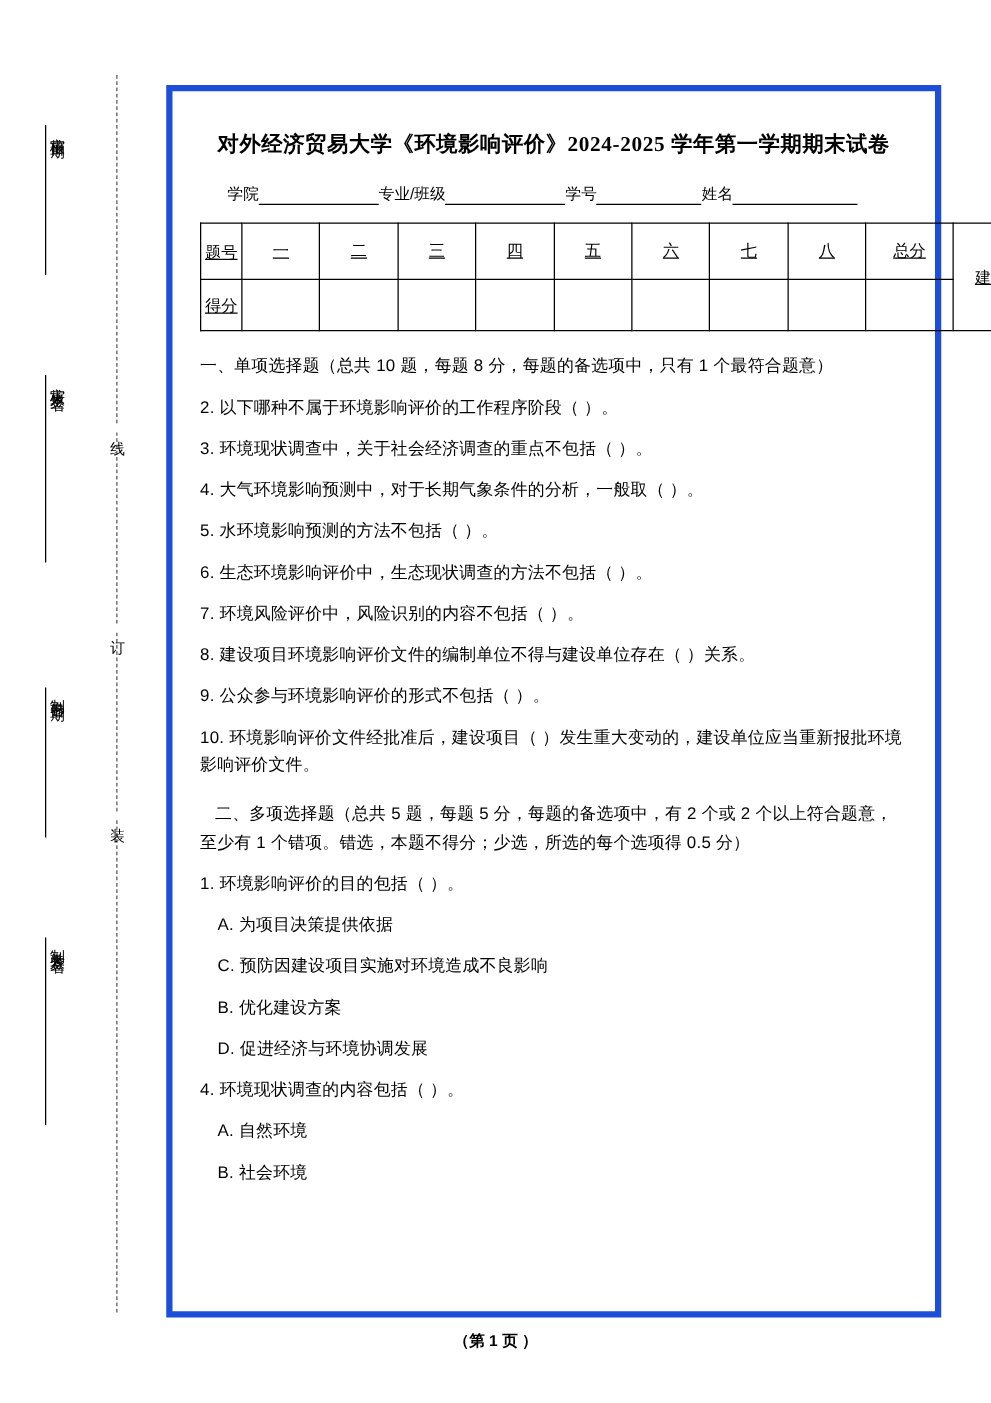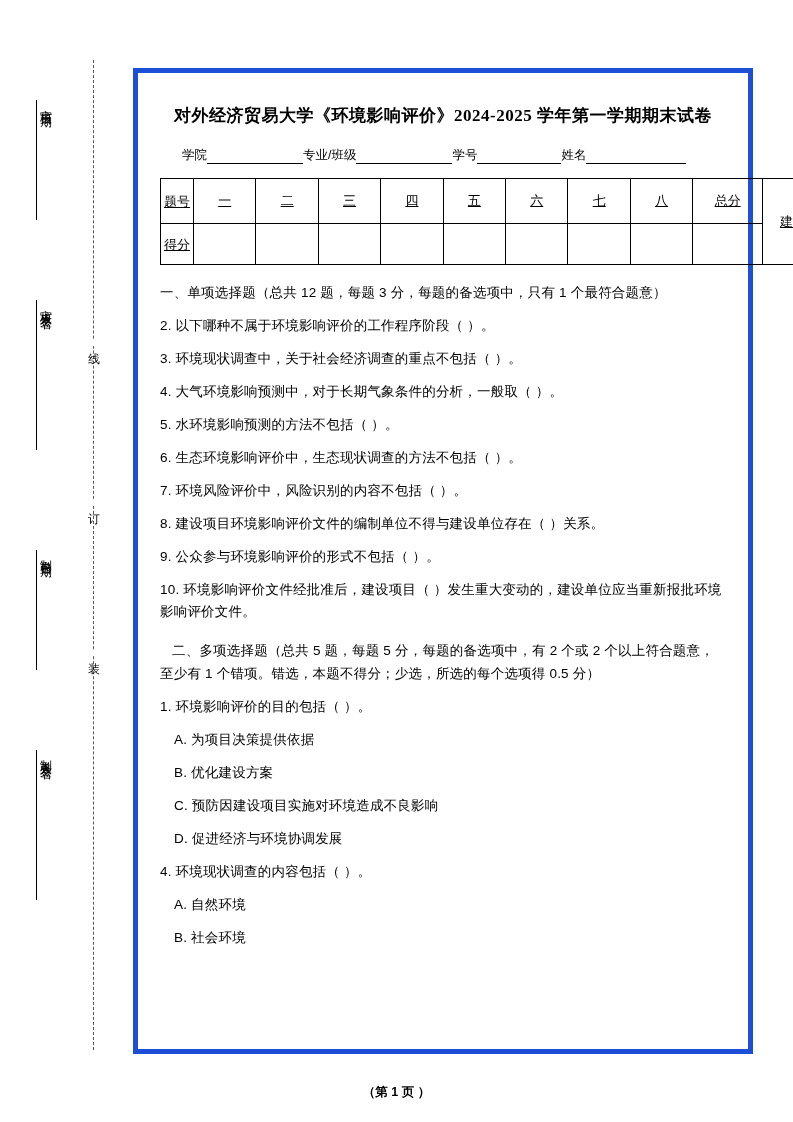--- a/index.html
+++ b/index.html
@@ -147,21 +147,21 @@
     padding-left: 14px;
     font-family: "Liberation Sans", "DejaVu Sans", sans-serif;
     letter-spacing: 0.2px;
   }
   .section.indent { text-indent: 12px; }
 
   .footer {
     position: absolute;
     left: 0;
     right: 0;
-    bottom: 21px;
+    bottom: 40px;
     text-align: center;
     font-size: 12.5px;
     font-weight: bold;
     font-family: "Liberation Sans", "DejaVu Sans", sans-serif;
   }
 </style>
 </head>
 <body>
 
 <div class="left-strip">
@@ -222,38 +222,38 @@
       <td></td>
       <td></td>
       <td></td>
       <td></td>
       <td></td>
       <td></td>
     </tr>
   </tbody>
     </table>
 
-  <div class="section">一、单项选择题（总共 12 题，每题 3 分，每题的备选项中，只有 1 个最符合题意）</div>
+  <div class="section">一、单项选择题（总共 10 题，每题 8 分，每题的备选项中，只有 1 个最符合题意）</div>
 
   <div class="q">2.  以下哪种不属于环境影响评价的工作程序阶段（  ）。</div>
   <div class="q">3.  环境现状调查中，关于社会经济调查的重点不包括（  ）。</div>
   <div class="q">4.  大气环境影响预测中，对于长期气象条件的分析，一般取（  ）。</div>
   <div class="q">5.  水环境影响预测的方法不包括（  ）。</div>
   <div class="q">6.  生态环境影响评价中，生态现状调查的方法不包括（  ）。</div>
   <div class="q">7.  环境风险评价中，风险识别的内容不包括（  ）。</div>
   <div class="q">8.  建设项目环境影响评价文件的编制单位不得与建设单位存在（  ）关系。</div>
   <div class="q">9.  公众参与环境影响评价的形式不包括（  ）。</div>
   <div class="q">10.  环境影响评价文件经批准后，建设项目（  ）发生重大变动的，建设单位应当重新报批环境影响评价文件。</div>
 
   <div class="section indent">二、多项选择题（总共 5 题，每题 5 分，每题的备选项中，有 2 个或 2 个以上符合题意，至少有 1 个错项。错选，本题不得分；少选，所选的每个选项得 0.5 分）</div>
 
   <div class="q">1.  环境影响评价的目的包括（  ）。</div>
   <div class="opt">A.  为项目决策提供依据</div>
+  <div class="opt">C.  预防因建设项目实施对环境造成不良影响</div>
   <div class="opt">B.  优化建设方案</div>
-  <div class="opt">C.  预防因建设项目实施对环境造成不良影响</div>
   <div class="opt">D.  促进经济与环境协调发展</div>
 
   <div class="q">4.  环境现状调查的内容包括（  ）。</div>
   <div class="opt">A.  自然环境</div>
   <div class="opt">B.  社会环境</div>
 
 </div>
 
 <div class="footer">（第 1 页 ）</div>
 

